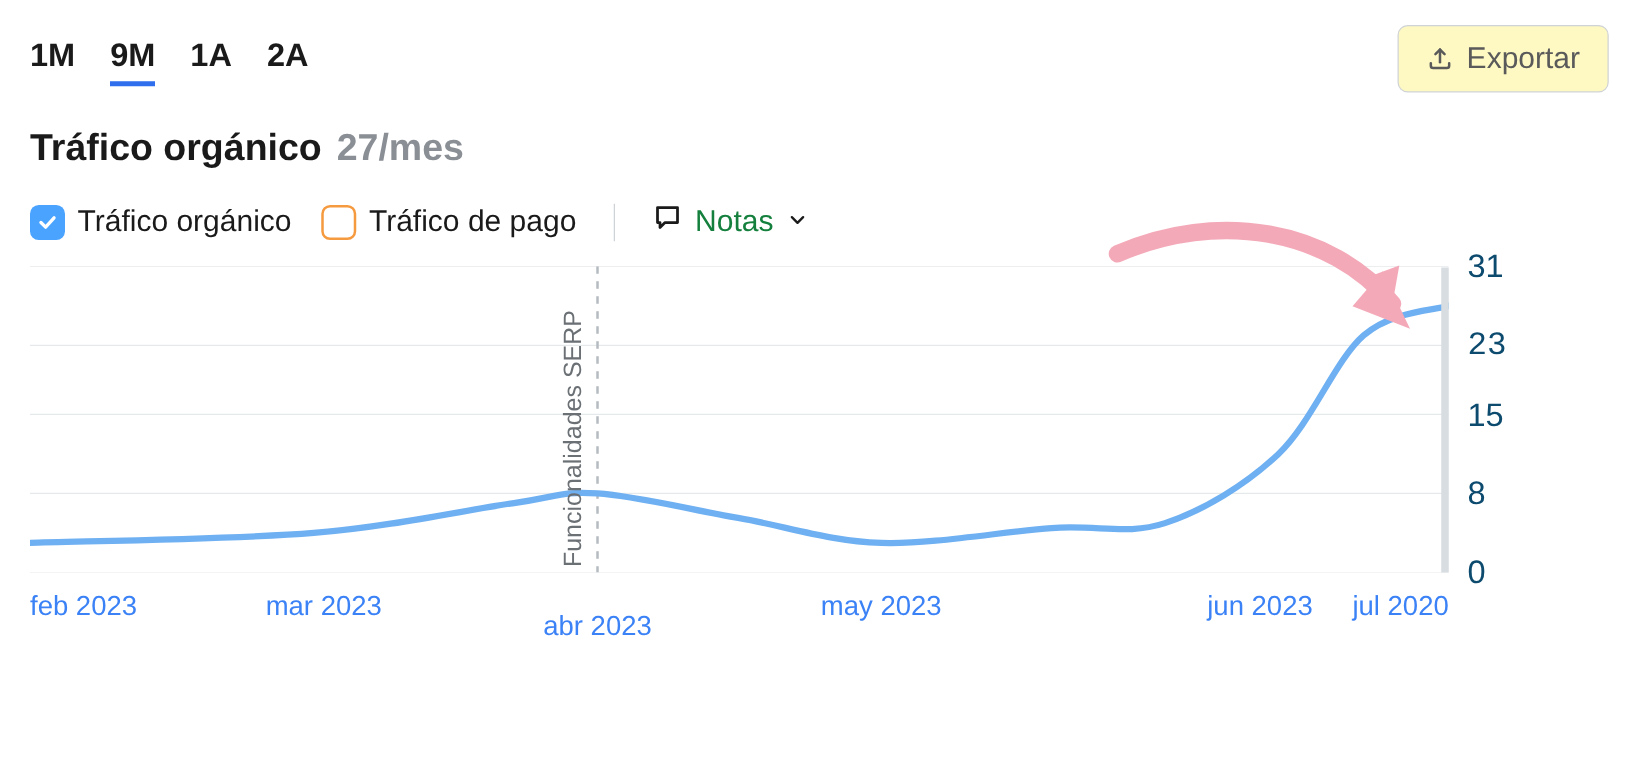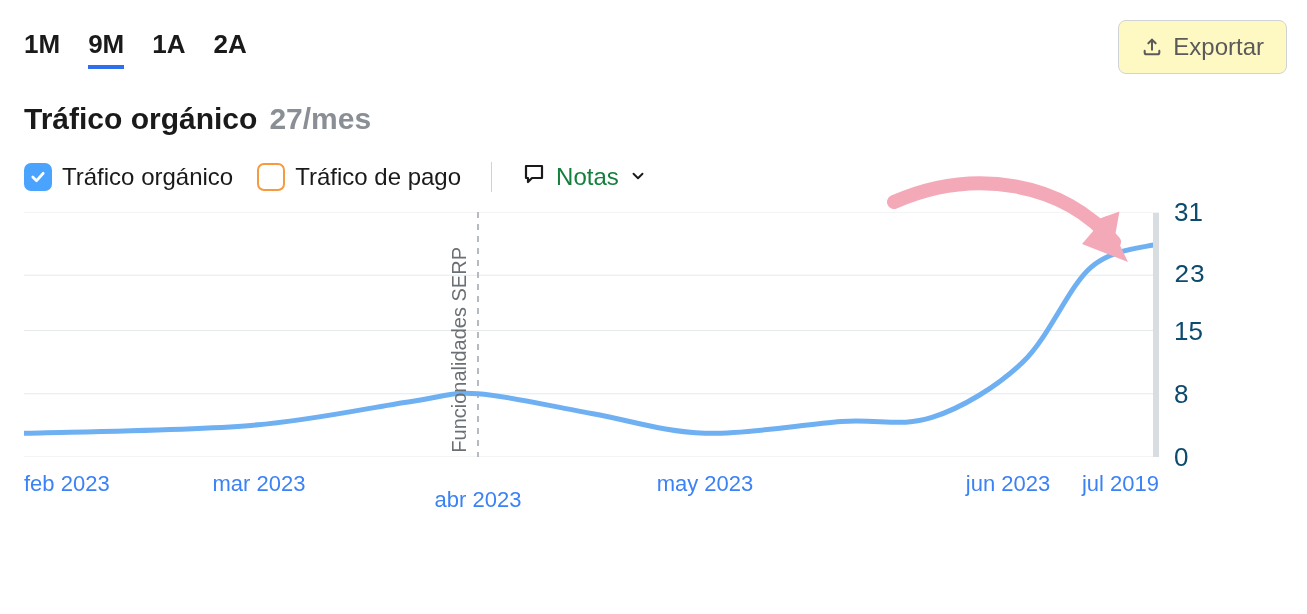--- a/index.html
+++ b/index.html
@@ -244,15 +244,15 @@
     <polygon points="230,70 202,60 222,40" fill="#f4a9b8" transform="rotate(25 230 70)"></polygon>
     <polygon points="244,90 198,72 222,44" fill="#f4a9b8"></polygon>
   </svg>
 
   <div class="x-axis" id="x-axis" style="height:28px;">
       <div class="x-tick first" style="left: 0px; top: 0px;">feb 2023</div>
       <div class="x-tick" style="left: 235px; top: 0px; text-align: right;">mar 2023</div>
       <div class="x-tick" style="left: 454px; top: 16px;">abr 2023</div>
       <div class="x-tick" style="left: 681px; top: 0px;">may 2023</div>
       <div class="x-tick" style="left: 936px; top: 0px; margin-left: 48px;">jun 2023</div>
-      <div class="x-tick last" style="left: 1135px; top: 0px;">jul 2019</div>
+      <div class="x-tick last" style="left: 1135px; top: 0px;">jul 2020</div>
     </div>
 </div>
 
 </body></html>

